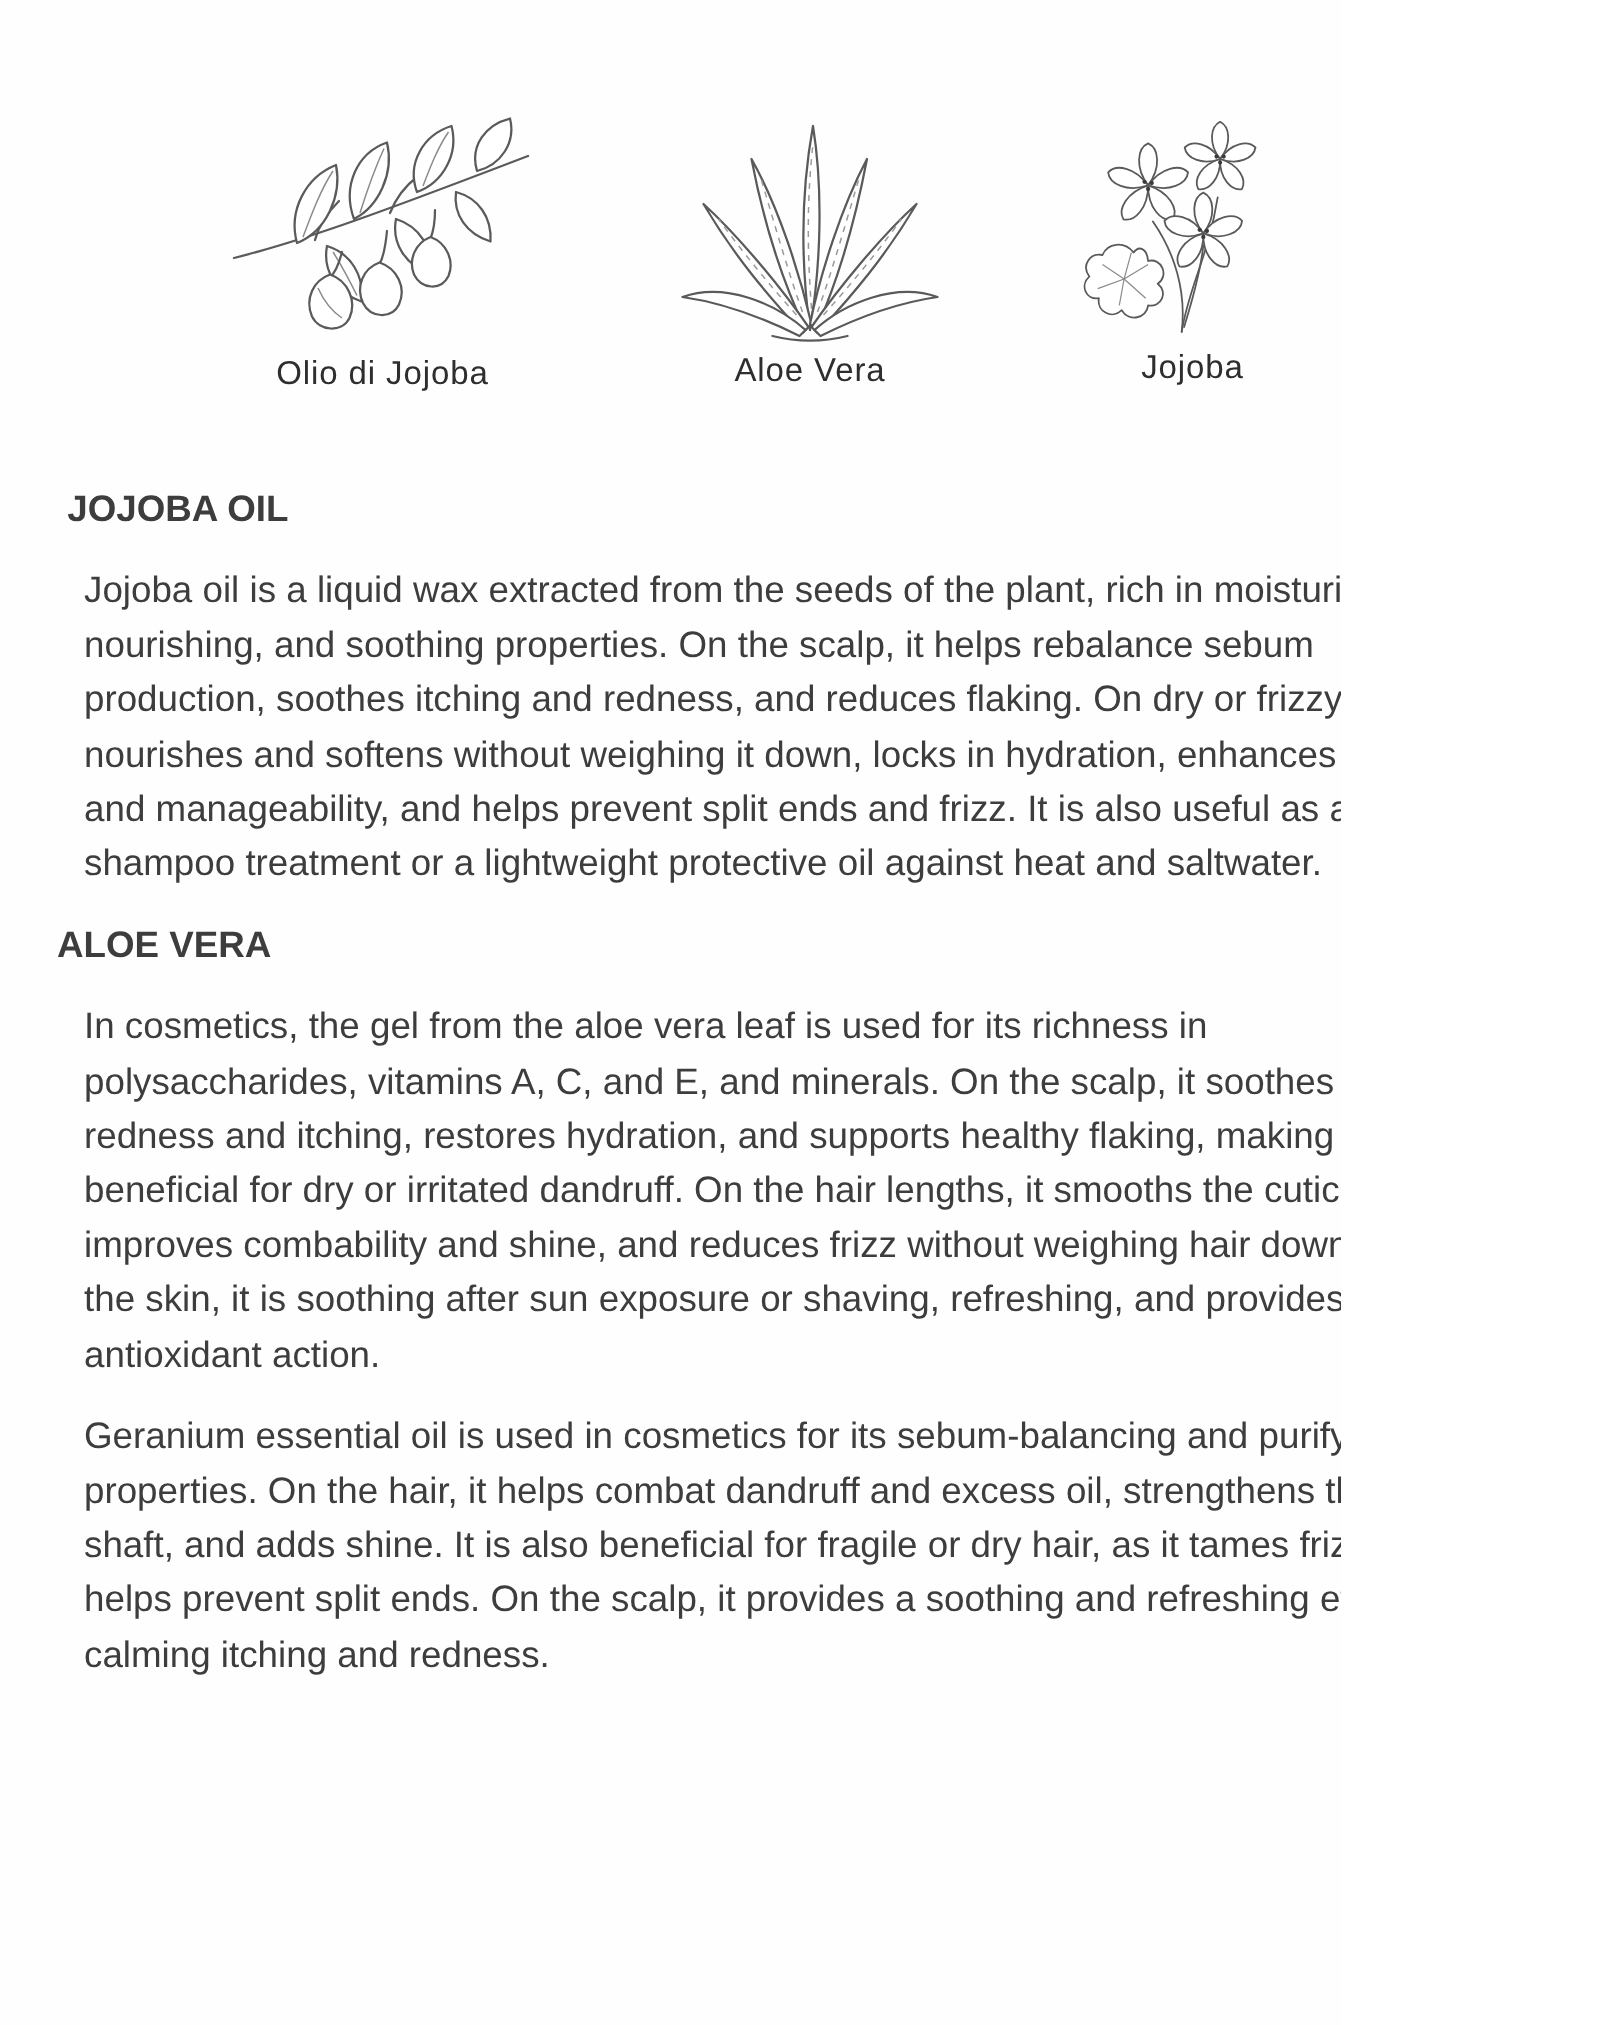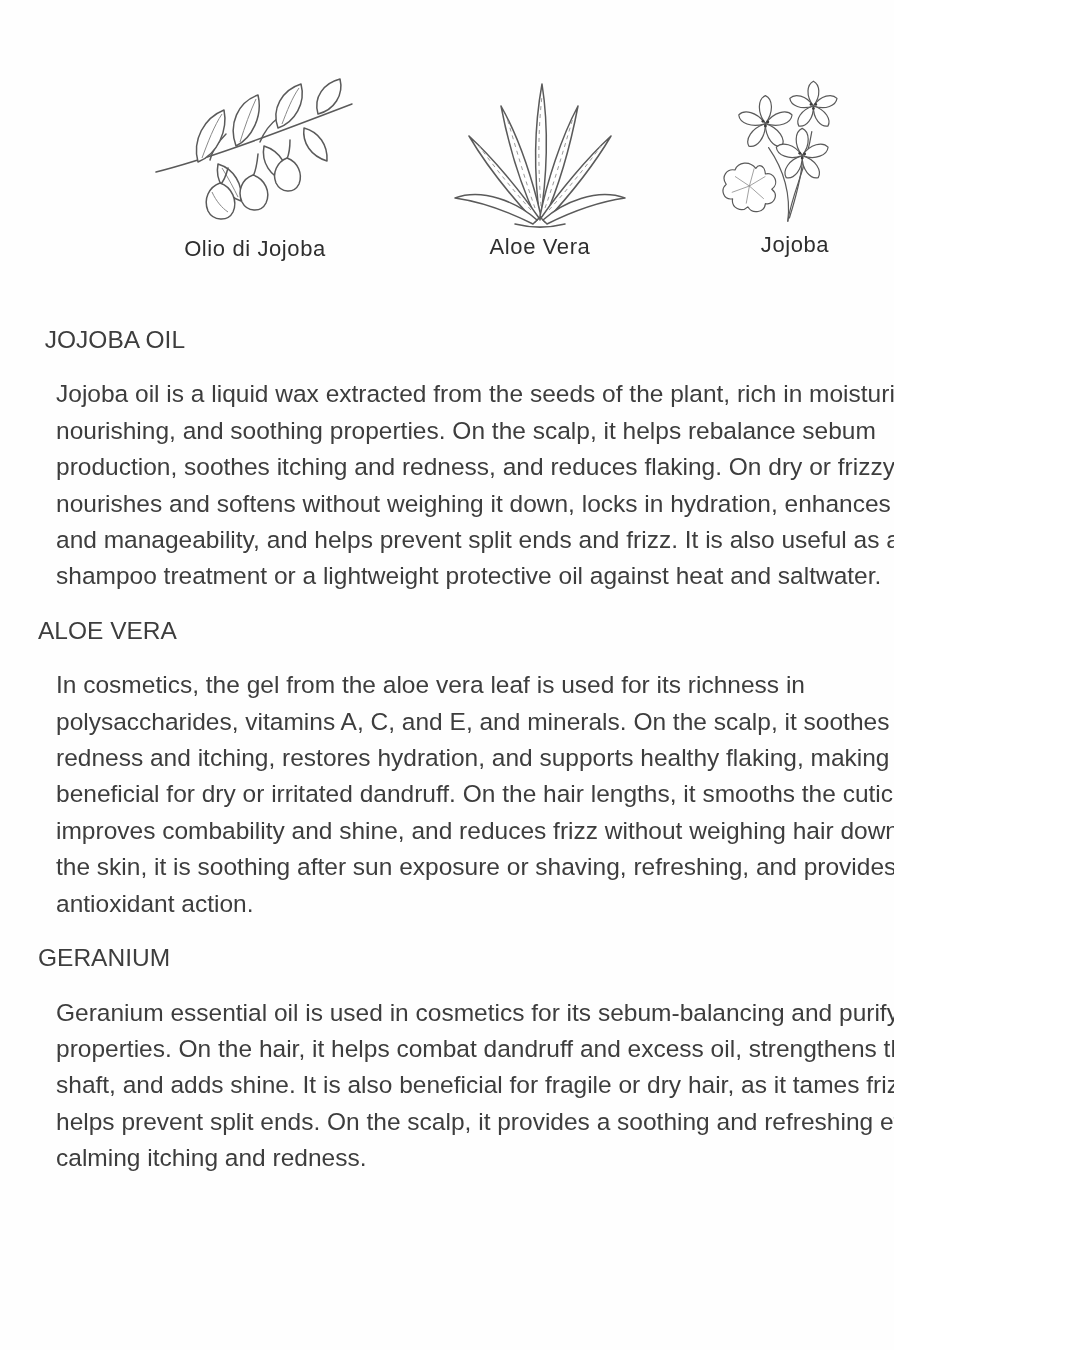--- a/index.html
+++ b/index.html
@@ -45,21 +45,21 @@
     position: absolute;
     left: 38px;
     top: 322px;
     width: 948px;
     color: #3d3d3d;
     font-size: 24.5px;
     line-height: 36.4px;
   }
   .content h2 {
     font-size: 24.5px;
-    font-weight: 400;
+    font-weight: 700;
     margin: 0;
     white-space: pre-wrap;
   }
   .content p {
     margin: 18px;
   }
   .art { stroke: #5a5a5a; fill: none; stroke-width: 1.5; stroke-linecap: round; stroke-linejoin: round; }
   .art-fill { stroke: #5a5a5a; fill: #ffffff; stroke-width: 1.5; stroke-linejoin: round; }
   .art-thin { stroke: #8a8a8a; fill: none; stroke-width: 1; }
   .art-dash { stroke: #9a9a9a; fill: none; stroke-width: 1; stroke-dasharray: 4 4; }
@@ -173,17 +173,16 @@
       <figcaption>Jojoba</figcaption>
     </figure>
 
   </div>
 
   <div class="content">
     <h2> JOJOBA OIL</h2>
     <p>Jojoba oil is a liquid wax extracted from the seeds of the plant, rich in moisturizing, nourishing, and soothing properties. On the scalp, it helps rebalance sebum production, soothes itching and redness, and reduces flaking. On dry or frizzy hair, it nourishes and softens without weighing it down, locks in hydration, enhances shine and manageability, and helps prevent split ends and frizz. It is also useful as a pre-shampoo treatment or a lightweight protective oil against heat and saltwater.</p>
     <h2>ALOE VERA</h2>
     <p>In cosmetics, the gel from the aloe vera leaf is used for its richness in polysaccharides, vitamins A, C, and E, and minerals. On the scalp, it soothes redness and itching, restores hydration, and supports healthy flaking, making it beneficial for dry or irritated dandruff. On the hair lengths, it smooths the cuticles, improves combability and shine, and reduces frizz without weighing hair down. On the skin, it is soothing after sun exposure or shaving, refreshing, and provides antioxidant action.</p>
-    <h2>GERANIUM</h2>
     <p>Geranium essential oil is used in cosmetics for its sebum-balancing and purifying properties. On the hair, it helps combat dandruff and excess oil, strengthens the shaft, and adds shine. It is also beneficial for fragile or dry hair, as it tames frizz and helps prevent split ends. On the scalp, it provides a soothing and refreshing effect, calming itching and redness.</p>
   </div>
 
 </div>
 
 </body></html>

